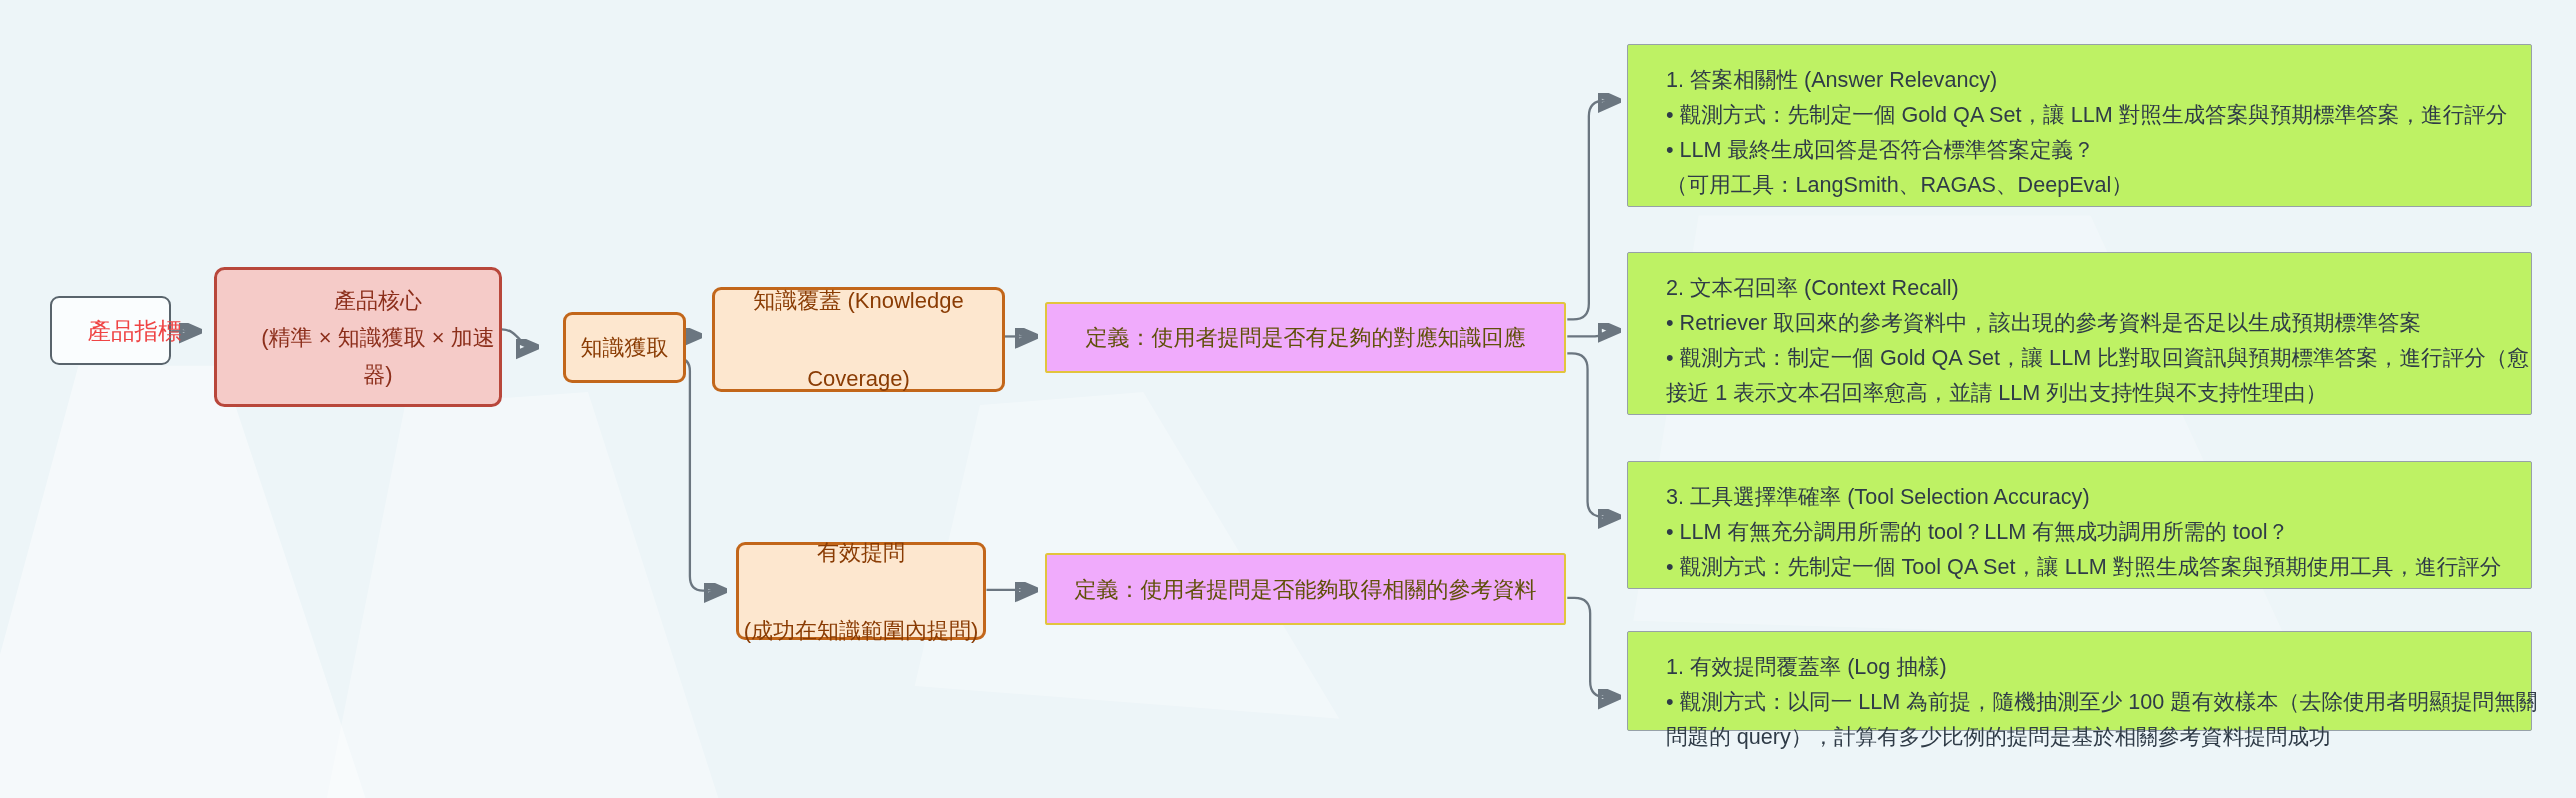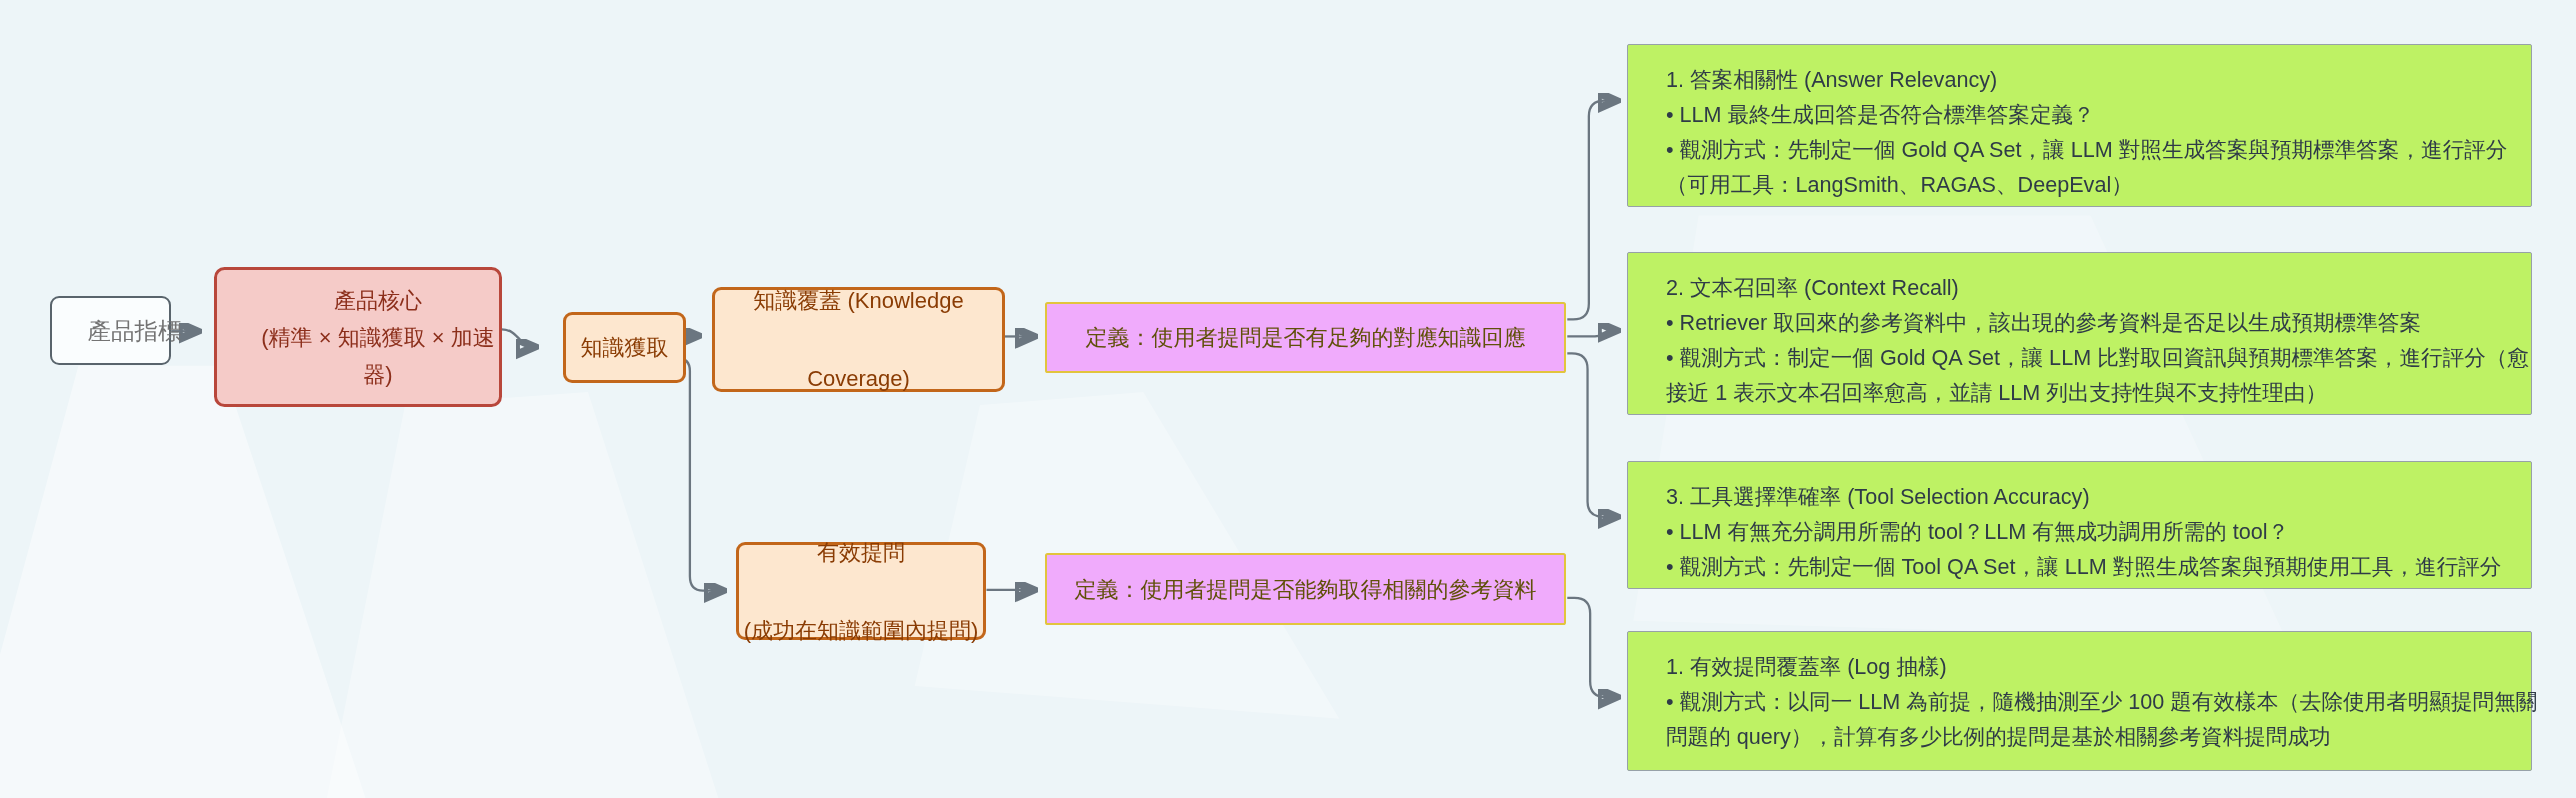--- a/index.html
+++ b/index.html
@@ -12,21 +12,21 @@
   .edges{position:absolute;top:0;left:0;width:2576px;height:799px;}
   .edges path{fill:none;stroke:#6b7680;stroke-width:3.5px;}
   .node{
     position:absolute;box-sizing:border-box;
     display:flex;flex-direction:column;justify-content:center;align-items:center;
     text-align:center;
   }
   .node .ln{white-space:nowrap;}
   .node-gray{
     background:#fafdfe;border:2.6px solid #59646c;border-radius:9.1px;
-    color:#737373;font-size:23.5px;line-height:34px;padding-left:48px;
+    color:#ef4444;font-size:23.5px;line-height:34px;padding-left:48px;
   }
   .node-red{
     background:#f5cbc8;border:3.3px solid #b8473b;border-radius:10.5px;
     color:#8c2f1b;font-size:22px;line-height:37px;
   }
   .node-orange{
     background:#fde7cf;border:3.3px solid #c2661a;border-radius:9.1px;
     color:#8a3c04;font-size:22px;line-height:37px;gap:41px;
   }
   .node-yellow{
@@ -98,38 +98,38 @@
   <div class="node node-yellow" style="left:1045px;top:302px;width:521px;height:71px;">
     <div class="ln">定義：使用者提問是否有足夠的對應知識回應</div>
   </div>
 
   <div class="node node-yellow" style="left:1045px;top:553px;width:521px;height:72px;">
     <div class="ln">定義：使用者提問是否能夠取得相關的參考資料</div>
   </div>
 
   <div class="panel" style="left:1627px;top:44px;width:905px;height:163px;">
     <div class="ln">1. 答案相關性 (Answer Relevancy)</div>
+    <div class="ln">• 觀測方式：先制定一個 Gold QA Set，讓 LLM 對照生成答案與預期標準答案，進行評分</div>
     <div class="ln">• LLM 最終生成回答是否符合標準答案定義？</div>
-    <div class="ln">• 觀測方式：先制定一個 Gold QA Set，讓 LLM 對照生成答案與預期標準答案，進行評分</div>
     <div class="ln">（可用工具：LangSmith、RAGAS、DeepEval）</div>
   </div>
 
   <div class="panel" style="left:1627px;top:252px;width:905px;height:163px;">
     <div class="ln">2. 文本召回率 (Context Recall)</div>
     <div class="ln">• Retriever 取回來的參考資料中，該出現的參考資料是否足以生成預期標準答案</div>
     <div class="ln">• 觀測方式：制定一個 Gold QA Set，讓 LLM 比對取回資訊與預期標準答案，進行評分（愈</div>
     <div class="ln">接近 1 表示文本召回率愈高，並請 LLM 列出支持性與不支持性理由）</div>
   </div>
 
   <div class="panel" style="left:1627px;top:461px;width:905px;height:128px;">
     <div class="ln">3. 工具選擇準確率 (Tool Selection Accuracy)</div>
     <div class="ln">• LLM 有無充分調用所需的 tool？LLM 有無成功調用所需的 tool？</div>
     <div class="ln">• 觀測方式：先制定一個 Tool QA Set，讓 LLM 對照生成答案與預期使用工具，進行評分</div>
   </div>
 
-  <div class="panel" style="left:1627px;top:631px;width:905px;height:140px;">
+  <div class="panel" style="left:1627px;top:631px;width:905px;height:100px;">
     <div class="ln">1. 有效提問覆蓋率 (Log 抽樣)</div>
     <div class="ln">• 觀測方式：以同一 LLM 為前提，隨機抽測至少 100 題有效樣本（去除使用者明顯提問無關</div>
     <div class="ln">問題的 query），計算有多少比例的提問是基於相關參考資料提問成功</div>
   </div>
 
 </div>
 
 
 </body></html>

